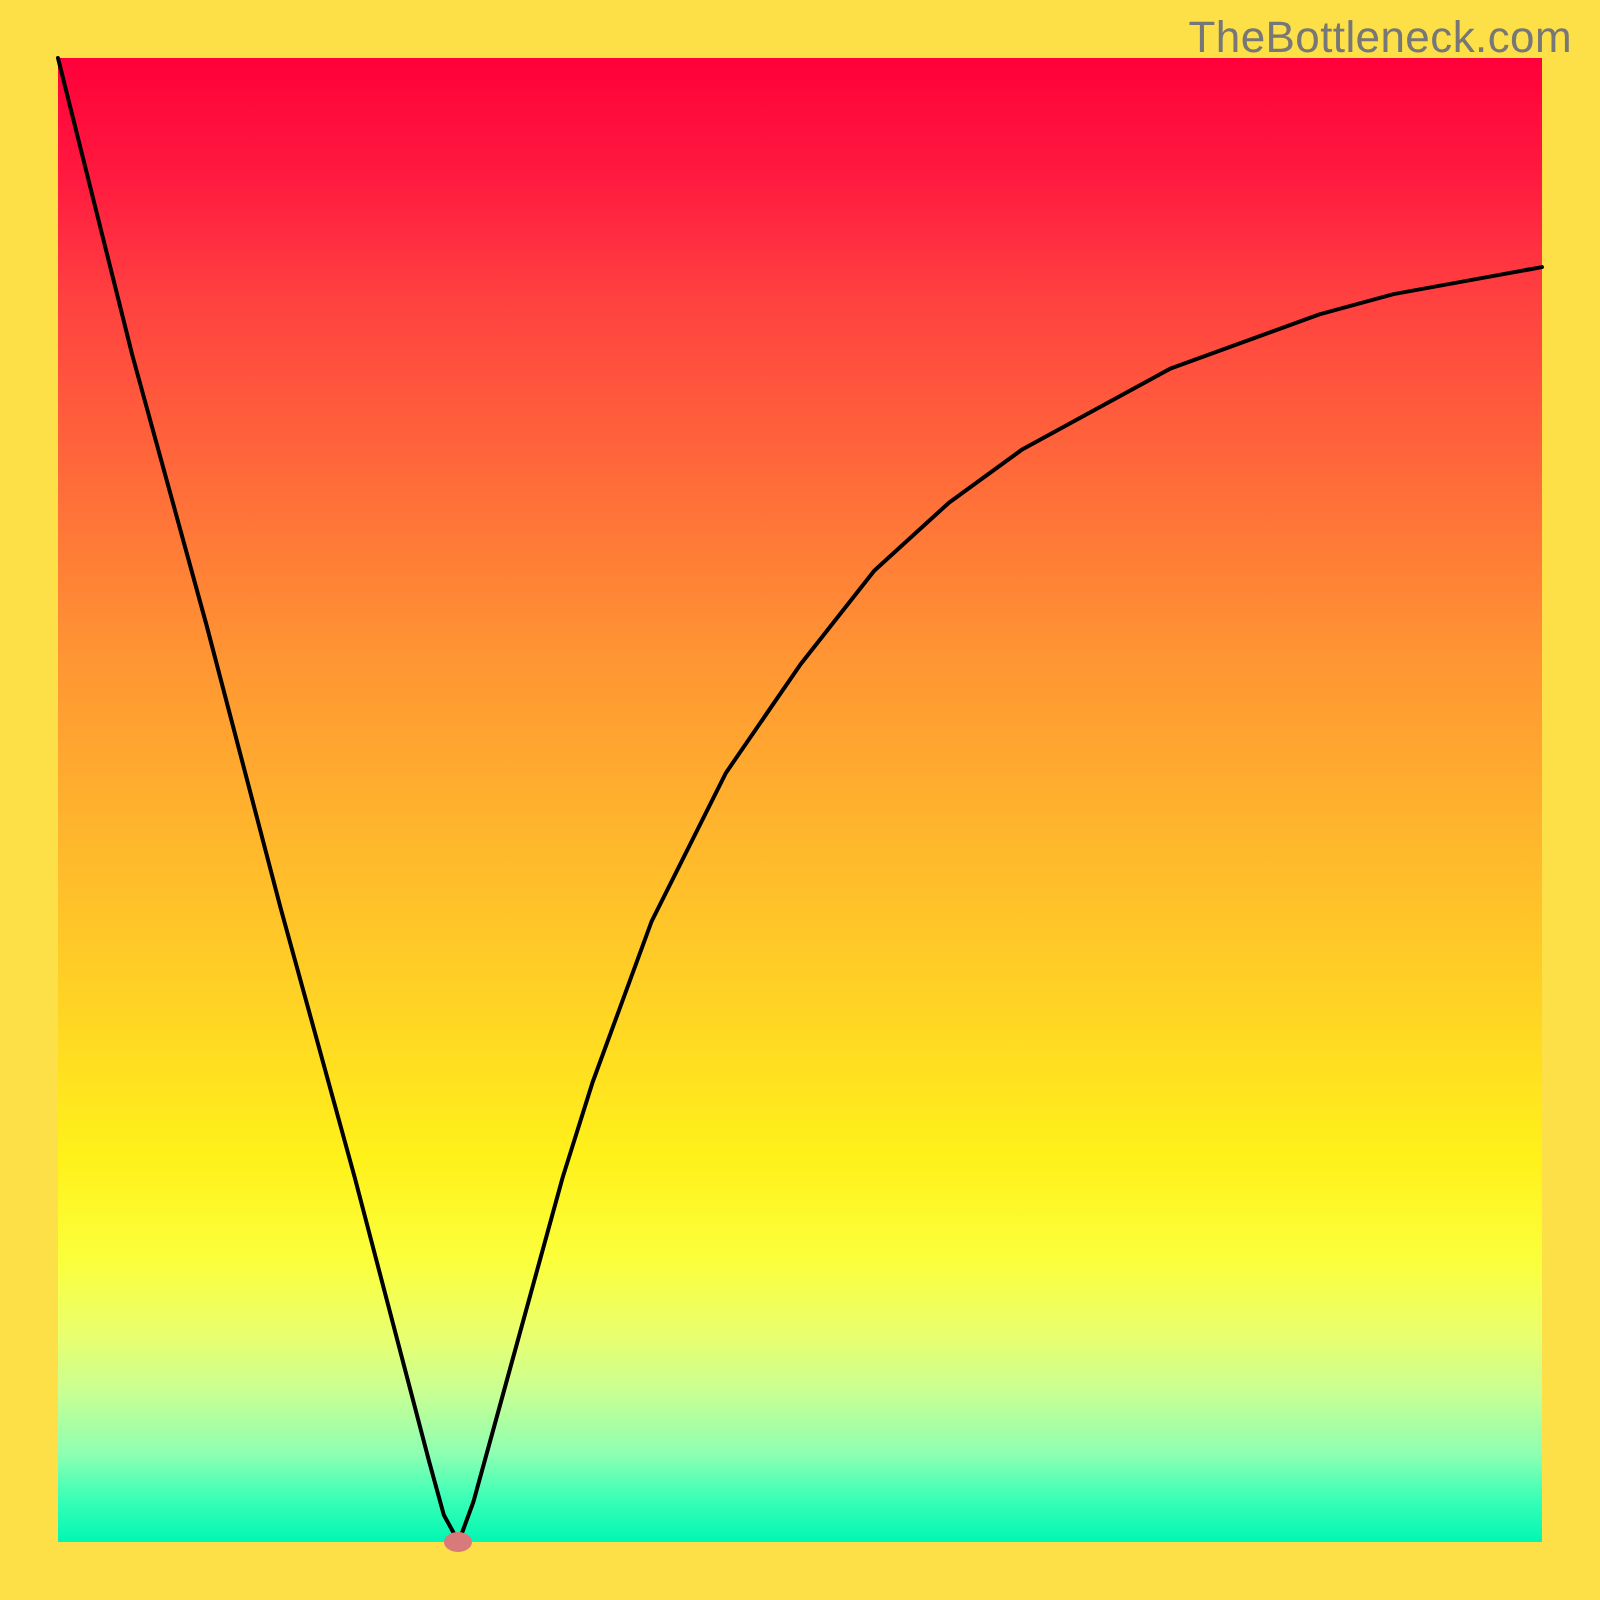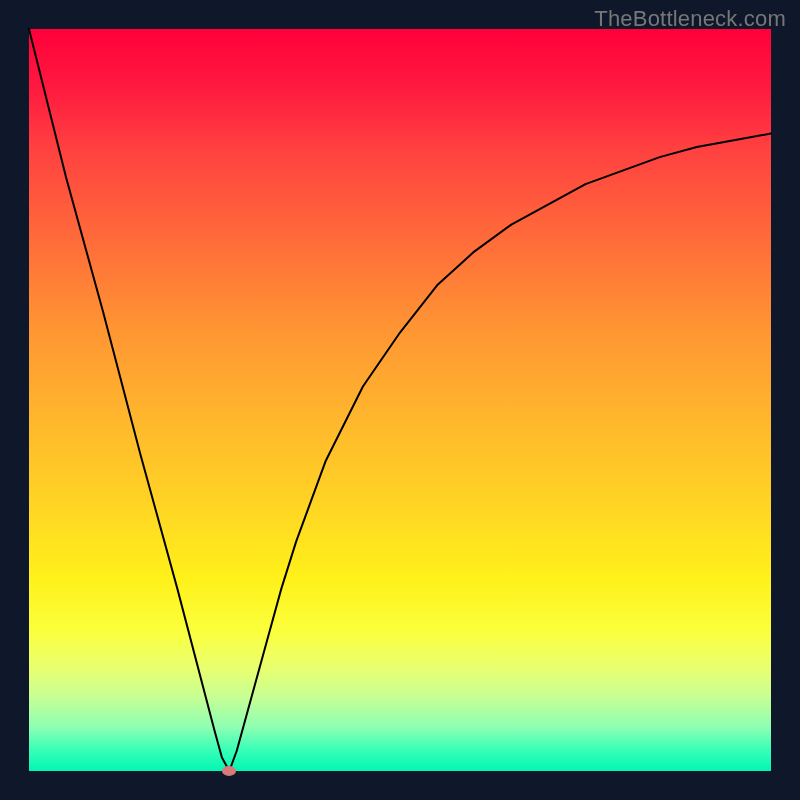--- a/index.html
+++ b/index.html
@@ -6,21 +6,21 @@
     margin: 0;
     padding: 0;
     width: 800px;
     height: 800px;
     overflow: hidden;
     font-family: Arial, Helvetica, sans-serif;
   }
   .outer {
     width: 800px;
     height: 800px;
-    background: #0f172a;
+    background: #fde047;
     position: relative;
   }
   .plot {
     position: absolute;
     left: 29px;
     top: 29px;
     width: 742px;
     height: 742px;
     
     background: linear-gradient(

